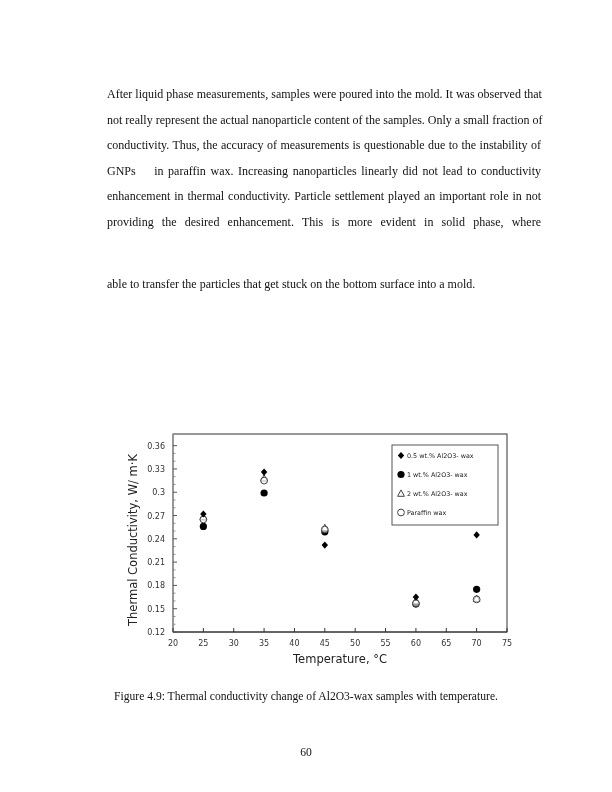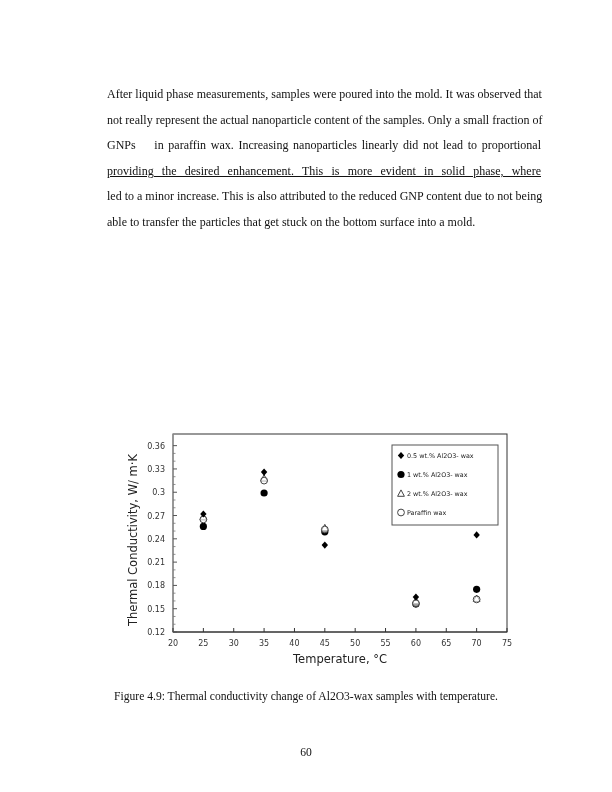--- a/index.html
+++ b/index.html
@@ -15,24 +15,25 @@
     .caption { position: absolute; left: 0; width: 612px; top: 690px; text-align: center; font-size: 11.6px; }
     .pagenum { position: absolute; left: 0; width: 612px; top: 746px; text-align: center; font-size: 11.6px; }
     svg text { font-family: "DejaVu Sans", sans-serif; }
   </style>
 </head>
 <body>
 
 <div class="para" id="para">
     <span class="line" style="white-space: pre;">After liquid phase measurements, samples were poured into the mold. It was observed that</span>
     <span class="line" style="white-space: pre;">not really represent the actual nanoparticle content of the samples. Only a small fraction of</span>
-    <span class="line" style="white-space: pre;">GNPs    in paraffin wax. Increasing nanoparticles linearly did not lead to proportional</span>
-    <span class="line" style="white-space: pre; text-decoration: underline;">providing the desired enhancement. This is more evident in solid phase, where</span>
-    <span class="line" style="white-space: pre;">led to a minor increase. This is also attributed to the reduced GNP content due to not being</span>
-    <span class="line last" style="white-space: pre;">able to transfer the particles that get stuck on the bottom surface into a mold.</span>
+    <span class="line" style="white-space: pre;">conductivity. Thus, the accuracy of measurements is questionable due to the instability of</span>
+    <span class="line" style="white-space: pre;">GNPs    in paraffin wax. Increasing nanoparticles linearly did not lead to conductivity</span>
+    <span class="line" style="white-space: pre;">enhancement in thermal conductivity. Particle settlement played an important role in not</span>
+    <span class="line" style="white-space: pre;">providing the desired enhancement. This is more evident in solid phase, where</span>
+    <span class="line last" style="white-space: pre; margin-top: 36px;">able to transfer the particles that get stuck on the bottom surface into a mold.</span>
   </div>
 
 <svg id="chart" width="420" height="245" xmlns="http://www.w3.org/2000/svg">
   <g id="axes">
       <rect x="63" y="9" width="334" height="198" fill="none" stroke="#333" stroke-width="1"></rect>
       <line x1="63" y1="9" x2="63" y2="207" stroke="#999" stroke-width="1.4"></line>
       <line x1="63" y1="207" x2="397" y2="207" stroke="#333" stroke-width="1"></line>
       <line x1="63" y1="207" x2="63" y2="203" stroke="#333" stroke-width="1"></line>
       <text x="63" y="221" text-anchor="middle" font-size="8" fill="#333">20</text>
       <line x1="93.36363636363636" y1="207" x2="93.36363636363636" y2="203" stroke="#333" stroke-width="1"></line>

